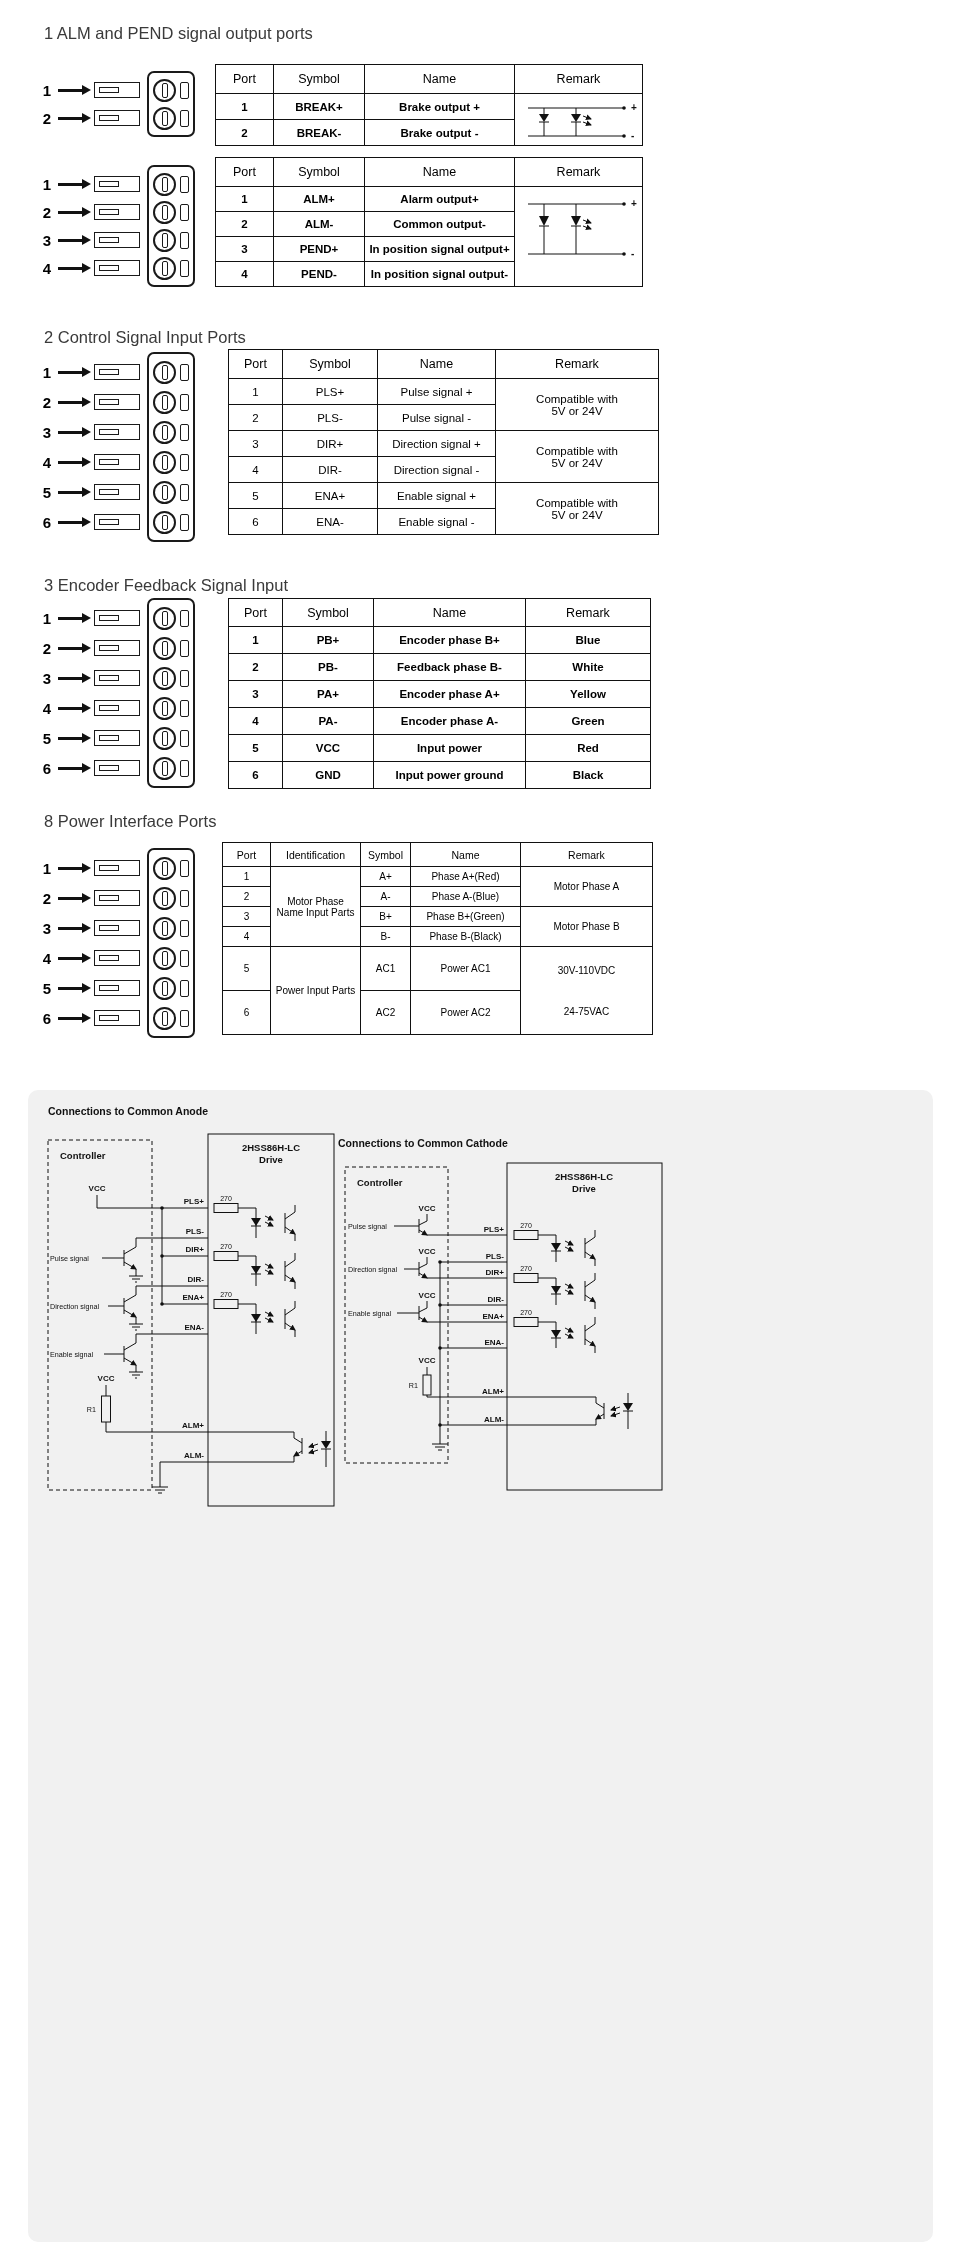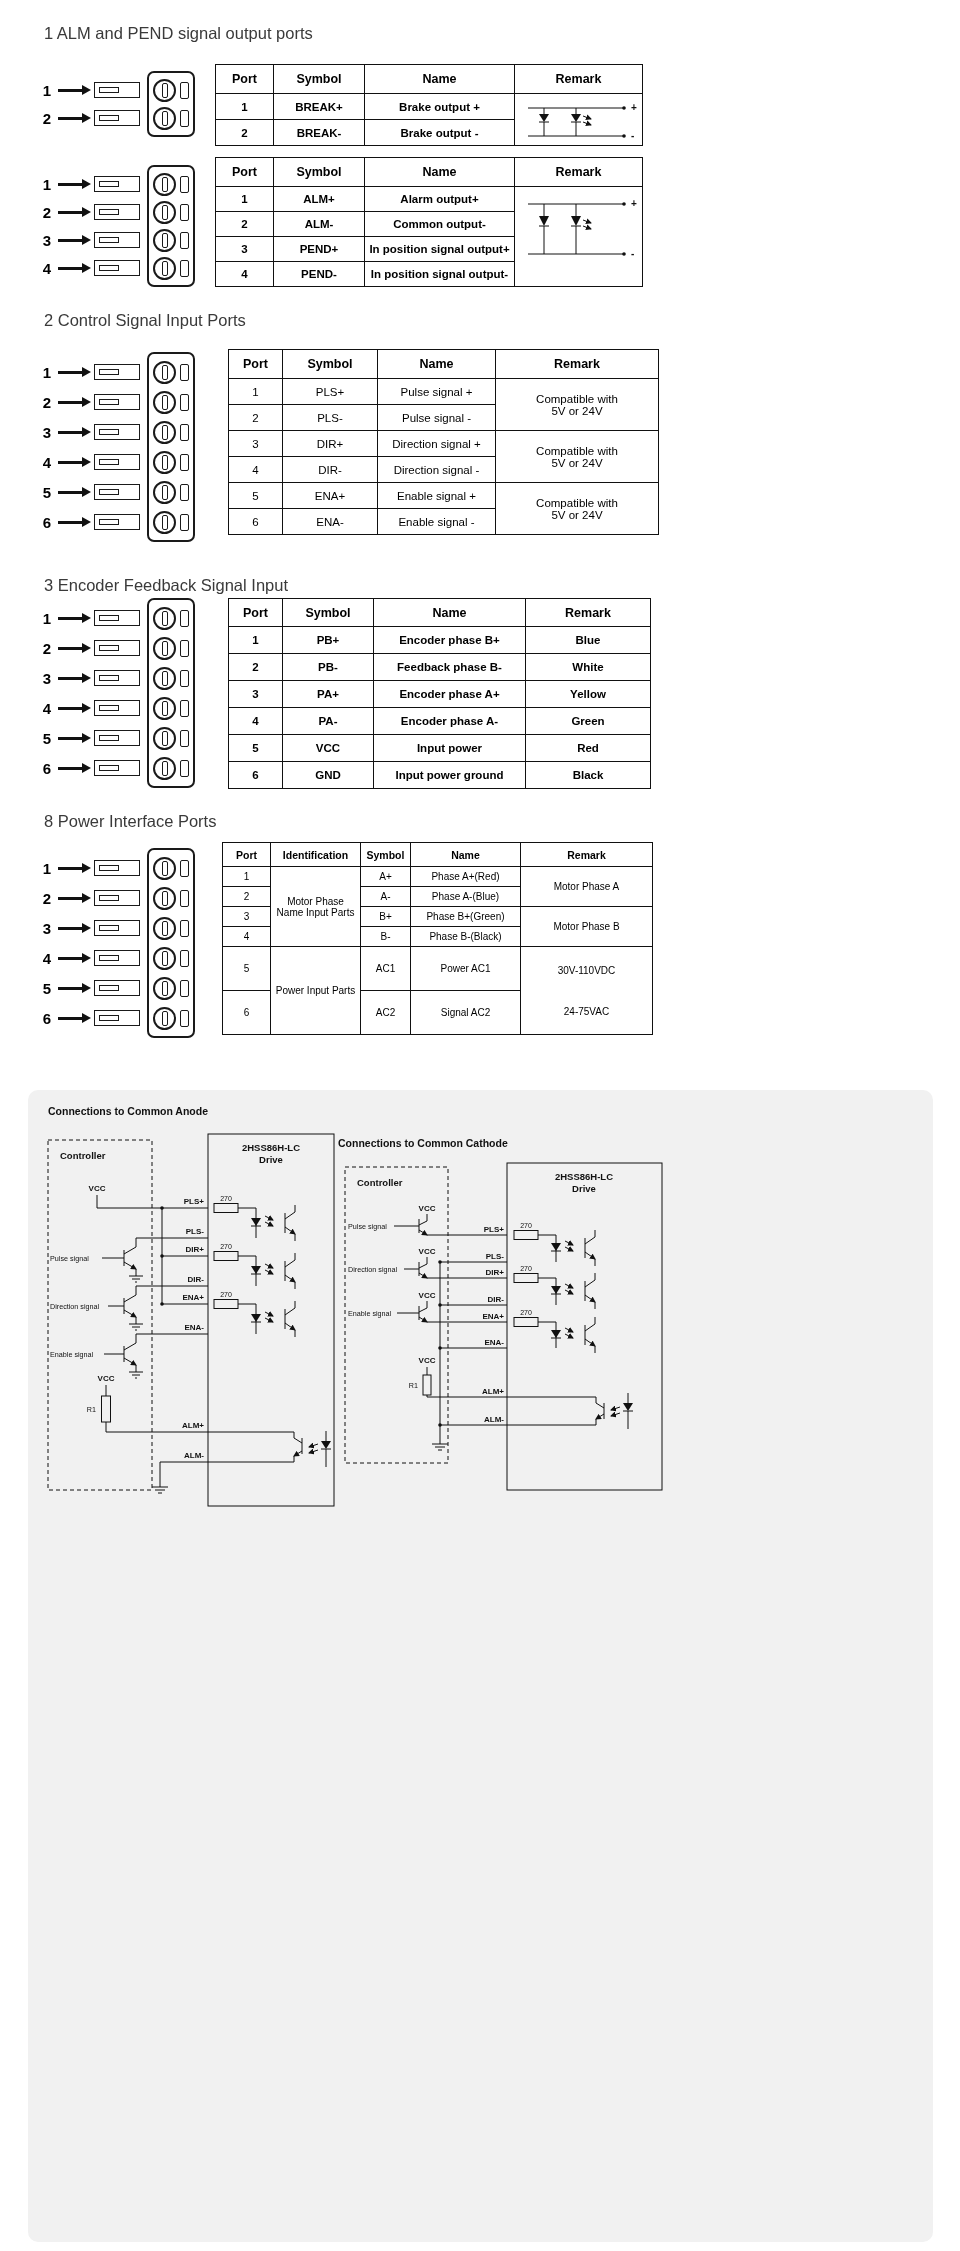--- a/index.html
+++ b/index.html
@@ -22,21 +22,21 @@
   .wslot i { display:block; width:20px; height:6px; border:1.2px solid #1a1a1a; margin-left:4px; }
   .tblock { border:2px solid #1a1a1a; border-radius:7px; margin-left:7px; padding:3px 4px; background:#fff; }
   .srow { height:28px; display:flex; align-items:center; }
   .screw { width:23px; height:23px; border:2px solid #1a1a1a; border-radius:50%; display:flex; align-items:center; justify-content:center; }
   .screw i { display:block; width:6px; height:15px; border:1.3px solid #1a1a1a; border-radius:2px; }
   .tab { width:9px; height:17px; border:1.3px solid #1a1a1a; border-radius:2px; margin-left:4px; }
 
   
   .tbl { position:absolute; border-collapse:collapse; table-layout:fixed; background:#fff; }
   .tbl th, .tbl td { border:1px solid #111; text-align:center; vertical-align:middle; padding:1px 2px; overflow:hidden; }
-  .tbl th { font-weight:700; }
+  .tbl th { font-weight:400; }
   .t1 th { font-size:12.5px; height:29px; }
   .t1 td { font-size:11.5px; font-weight:700; height:26px; }
   .t1b td { height:25px; }
   .t2 th { font-size:12.5px; height:29px; }
   .t2 td { font-size:11.5px; height:26px; }
   .t3 th { font-size:12.5px; height:28px; }
   .t3 td { font-size:11.5px; font-weight:700; height:27px; }
   .t4 th { font-size:10.5px; height:24px; }
   .t4 td { font-size:10px; height:20px; }
   .t4 tr.big td { height:44px; }
@@ -271,21 +271,21 @@
         <td>In position signal output+</td>
       </tr>
       <tr>
         <td>4</td>
         <td>PEND-</td>
         <td>In position signal output-</td>
       </tr>
     </tbody>
   </table>
 
-  <div class="sec-h" style="top:311px">2 Control Signal Input Ports</div>
+  <div class="sec-h" style="top:328px">2 Control Signal Input Ports</div>
 
   <div class="connector tall" style="left:40px;top:352px">
     <div class="pins">
       <div class="pin-row">
         <span class="pnum">1</span>
         <span class="arr"></span>
         <span class="wslot">
             <i></i>
           </span>
       </div>
@@ -704,21 +704,21 @@
         <td rowspan="2">
           <div class="pwr">
             <div>30V-110VDC</div>
             <div>24-75VAC</div>
           </div>
         </td>
       </tr>
       <tr class="big">
         <td>6</td>
         <td>AC2</td>
-        <td>Signal AC2</td>
+        <td>Power AC2</td>
       </tr>
     </tbody>
   </table>
 
   <div class="panel"></div>
 
   <svg class="schem" style="left:40px;top:1100px" width="300" height="415" viewBox="0 0 300 415">
     <defs>
         <marker id="ahL" markerWidth="6" markerHeight="6" refX="5" refY="3" orient="auto">
           <path d="M0,0 L6,3 L0,6 Z" fill="#111"></path>

